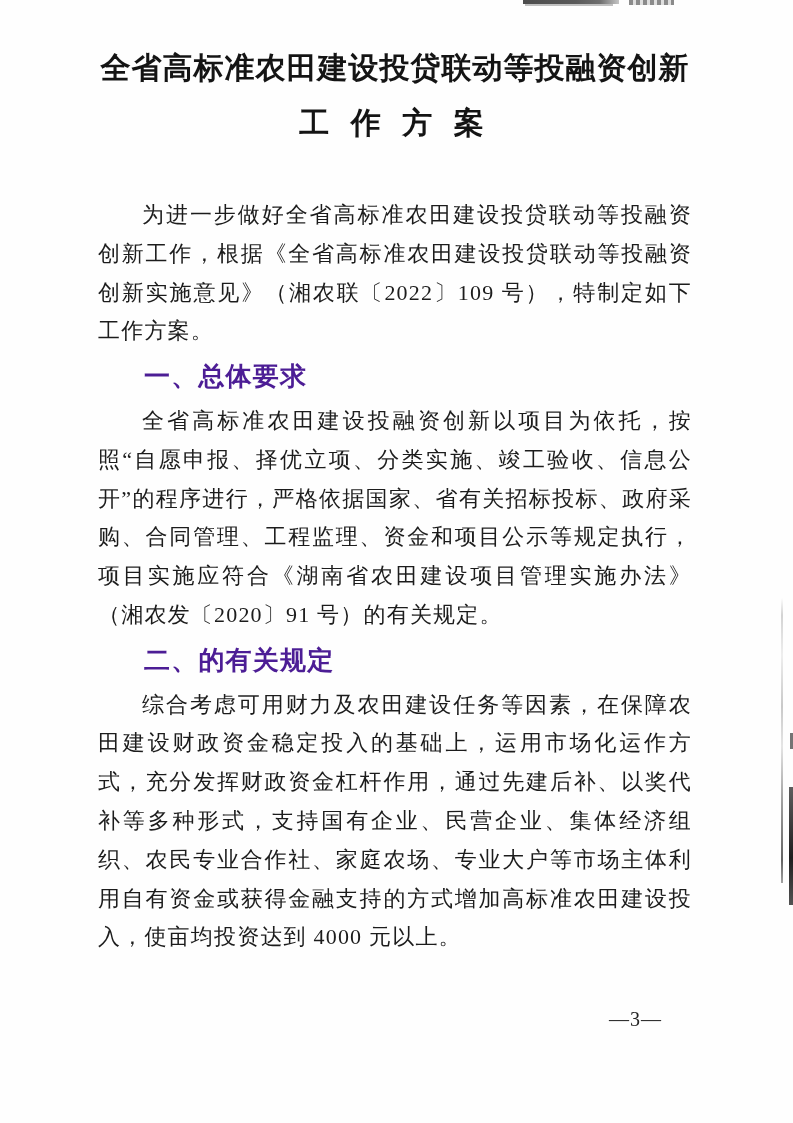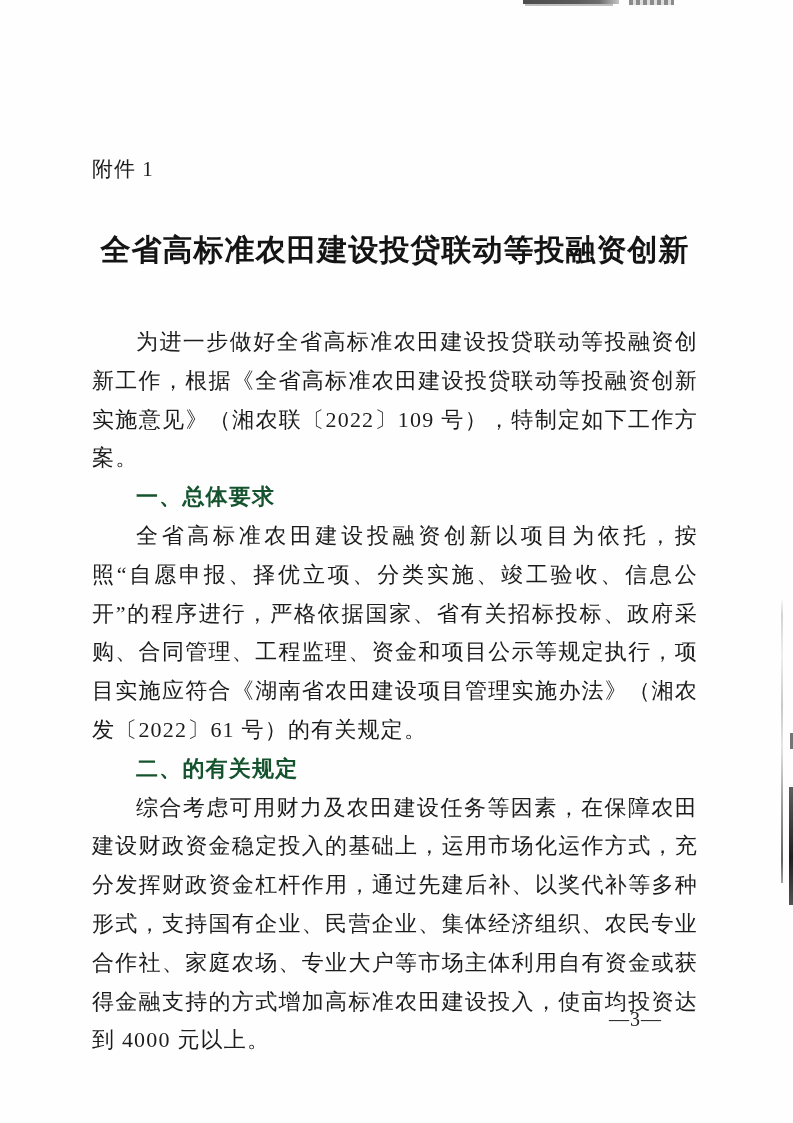--- a/index.html
+++ b/index.html
@@ -42,33 +42,33 @@
     display: block;
     letter-spacing: 7px;
   }
   .body-block {
     margin-top: 46px;
     font-size: 22px;
     line-height: 38.8px;
     letter-spacing: 1.2px;
   }
   .para {
-    margin: 0;
+    margin: 6px;
     text-indent: 2em;
     text-align: justify;
     text-align-last: left;
   }
   .heading {
     margin: 0;
     font-family: "Liberation Sans", sans-serif;
     font-weight: bold;
-    font-size: 22px;
+    font-size: 26px;
     line-height: 38.8px;
     text-indent: 2em;
-    color: #14532d;
+    color: #4c1d95;
   }
   .page-number {
     position: absolute;
     top: 1008px;
     right: 131px;
     font-size: 20px;
     letter-spacing: 1px;
     color: #242424;
   }
   
@@ -113,30 +113,30 @@
 
   <div class="artifact top-streak-a"></div>
   <div class="artifact top-streak-a2"></div>
   <div class="artifact top-streak-b"></div>
   <div class="artifact right-line"></div>
   <div class="artifact right-edge-mark-a"></div>
   <div class="artifact right-edge-mark-b"></div>
 
   <div class="content">
 
-    <div class="attachment">附件 1</div>
 
     <h1 class="title">
       <span class="line1">全省高标准农田建设投贷联动等投融资创新</span>
+      <span class="line2">工 作 方 案</span>
     </h1>
 
     <div class="body-block">
       <p class="para">为进一步做好全省高标准农田建设投贷联动等投融资创新工作，根据《全省高标准农田建设投贷联动等投融资创新实施意见》（湘农联〔2022〕109 号），特制定如下工作方案。</p>
       <h2 class="heading">一、总体要求</h2>
-      <p class="para">全省高标准农田建设投融资创新以项目为依托，按照“自愿申报、择优立项、分类实施、竣工验收、信息公开”的程序进行，严格依据国家、省有关招标投标、政府采购、合同管理、工程监理、资金和项目公示等规定执行，项目实施应符合《湖南省农田建设项目管理实施办法》（湘农发〔2022〕61 号）的有关规定。</p>
+      <p class="para">全省高标准农田建设投融资创新以项目为依托，按照“自愿申报、择优立项、分类实施、竣工验收、信息公开”的程序进行，严格依据国家、省有关招标投标、政府采购、合同管理、工程监理、资金和项目公示等规定执行，项目实施应符合《湖南省农田建设项目管理实施办法》（湘农发〔2020〕91 号）的有关规定。</p>
       <h2 class="heading">二、的有关规定</h2>
       <p class="para">综合考虑可用财力及农田建设任务等因素，在保障农田建设财政资金稳定投入的基础上，运用市场化运作方式，充分发挥财政资金杠杆作用，通过先建后补、以奖代补等多种形式，支持国有企业、民营企业、集体经济组织、农民专业合作社、家庭农场、专业大户等市场主体利用自有资金或获得金融支持的方式增加高标准农田建设投入，使亩均投资达到 4000 元以上。</p>
     </div>
 
   </div>
 
   <div class="page-number">—3—</div>
 
 </div>
 

